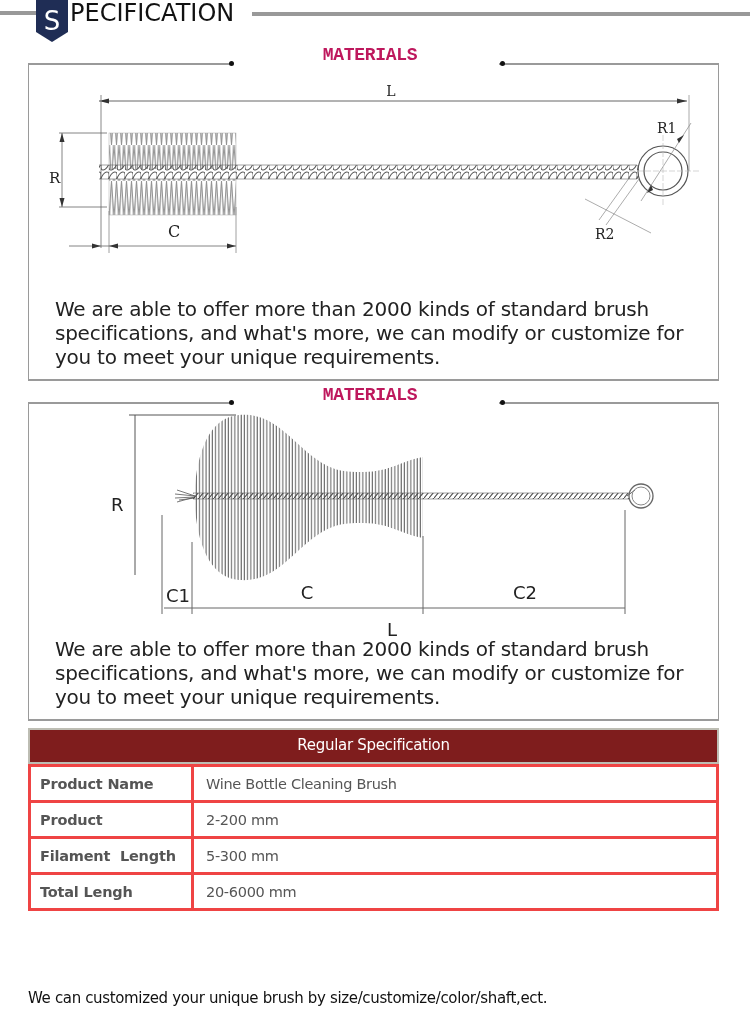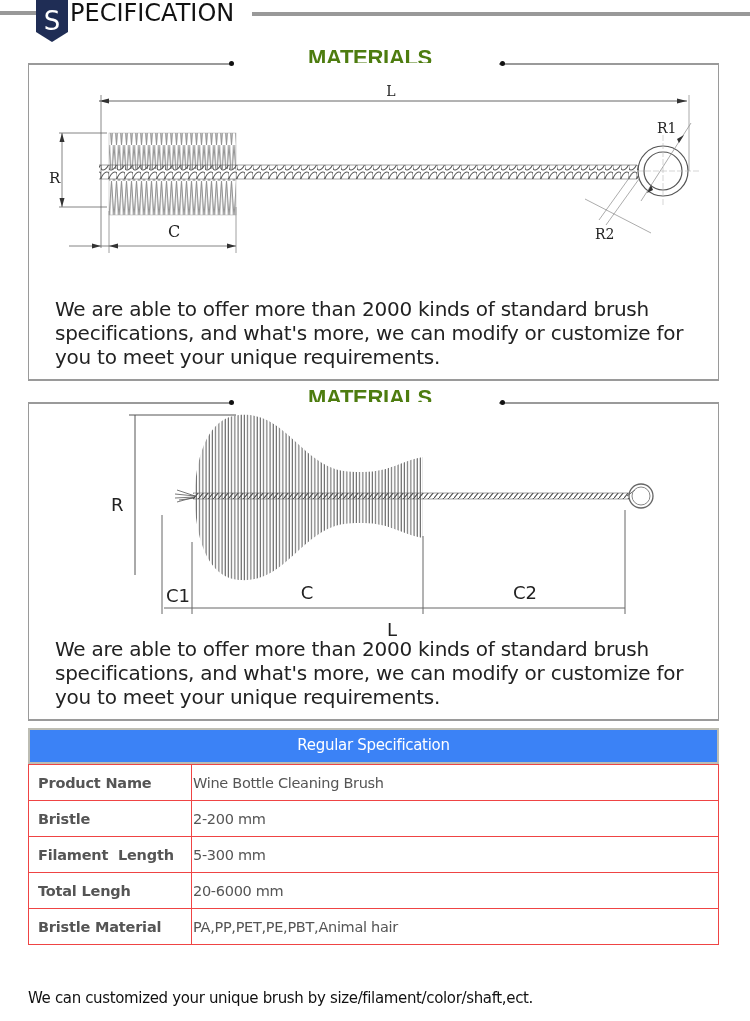--- a/index.html
+++ b/index.html
@@ -11,33 +11,33 @@
     .hdr-line-right { position: absolute; left: 252px; top: 12px; width: 498px; height: 4px; background: #999; }
     .hdr-badge { position: absolute; left: 36px; top: 0; width: 32px; height: 42px; }
     .hdr-title { position: absolute; left: 70px; top: -2px; font-family: "DejaVu Sans", sans-serif; font-size: 24px; color: #111; letter-spacing: 0px; line-height: 30px; }
 
     
     .panel { position: absolute; left: 28px; width: 691px; border: 1px solid #9a9a9a; border-top: none; background: #fff; }
     .panel .top-l { position: absolute; top: 0; left: -1px; height: 2px; background: #9a9a9a; }
     .panel .top-r { position: absolute; top: 0; right: -1px; height: 2px; background: #9a9a9a; }
     .panel .dot { position: absolute; top: -2px; width: 5px; height: 5px; border-radius: 50%; background: #111; }
     .panel-bottom { position: absolute; left: -1px; right: -1px; bottom: -1px; height: 2px; background: #9a9a9a; }
-    .mat-title { position: absolute; width: 200px; text-align: center; font-family: Liberation Sans, sans-serif; font-weight: bold; font-size: 22px; color: #4d7c0f; letter-spacing: -0.3px; }
+    .mat-title { position: absolute; width: 200px; text-align: center; font-family: Liberation Mono, monospace; font-weight: bold; font-size: 18px; color: #be185d; letter-spacing: -0.3px; }
 
     .desc { position: absolute; left: 26px; width: 660px; font-family: "DejaVu Sans", sans-serif; font-size: 20px; line-height: 24px; color: #222; letter-spacing: -0.25px; }
 
     svg text { font-family: "DejaVu Serif", serif; }
 
     
     .spec-wrap { position: absolute; left: 28px; top: 728px; width: 691px; }
-    .spec-head { height: 36px; background: #3b82f6; border: 2px solid #bdbdb3; color: #fff; font-family: "DejaVu Sans", sans-serif; font-size: 15px; text-align: center; line-height: 31px; letter-spacing: -0.3px; }
+    .spec-head { height: 36px; background: #7f1d1d; border: 2px solid #bdbdb3; color: #fff; font-family: "DejaVu Sans", sans-serif; font-size: 15px; text-align: center; line-height: 31px; letter-spacing: -0.3px; }
     table.spec { width: 691px; border-collapse: collapse; }
-    table.spec td { border: 1px solid #ef4444; height: 36px; vertical-align: middle; }
+    table.spec td { border: 3px solid #ef4444; height: 36px; vertical-align: middle; }
     table.spec td.k { width: 163px; padding-left: 9px; font-family: "DejaVu Sans", sans-serif; font-weight: bold; font-size: 14.5px; color: #555; letter-spacing: -0.2px; }
-    table.spec td.v { padding-left: 1px; font-family: "DejaVu Sans", sans-serif; font-size: 14.5px; color: #555; letter-spacing: -0.3px; margin-left: 11px; }
+    table.spec td.v { padding-left: 12px; font-family: "DejaVu Sans", sans-serif; font-size: 14.5px; color: #555; letter-spacing: -0.3px; margin-left: 11px; }
     .footer-note { position: absolute; left: 28px; top: 989px; font-family: "DejaVu Sans", sans-serif; font-size: 15px; color: #111; letter-spacing: -0.35px; }
   </style>
 </head>
 <body>
 
 <div>
   <div class="hdr-line-left"></div>
   <svg class="hdr-badge" viewBox="0 0 32 42">
     <path d="M0 0 H32 V32 L16 42 L0 32 Z" fill="#1f2d55"></path>
     <text x="16" y="30" text-anchor="middle" fill="#ffffff" font-size="26" font-family="DejaVu Sans, sans-serif" style="font-family:'DejaVu Sans',sans-serif;">S</text>
@@ -183,32 +183,28 @@
 
 <div class="spec-wrap">
   <div class="spec-head">Regular Specification</div>
   <table class="spec">
     <tbody>
       <tr>
         <td class="k">Product Name</td>
         <td class="v">Wine Bottle Cleaning Brush</td>
       </tr>
       <tr>
-        <td class="k">Bristle</td>
+        <td class="k">Product</td>
         <td class="v">2-200 mm</td>
       </tr>
       <tr>
         <td class="k" style="white-space:pre;">Filament  Length</td>
         <td class="v">5-300 mm</td>
       </tr>
       <tr>
         <td class="k">Total Lengh</td>
         <td class="v">20-6000 mm</td>
       </tr>
-      <tr>
-        <td class="k">Bristle Material</td>
-        <td class="v">PA,PP,PET,PE,PBT,Animal hair</td>
-      </tr>
     </tbody>
   </table>
 </div>
 
-<div class="footer-note">We can customized your unique brush by size/filament/color/shaft,ect.</div>
+<div class="footer-note">We can customized your unique brush by size/customize/color/shaft,ect.</div>
 
 </body></html>

